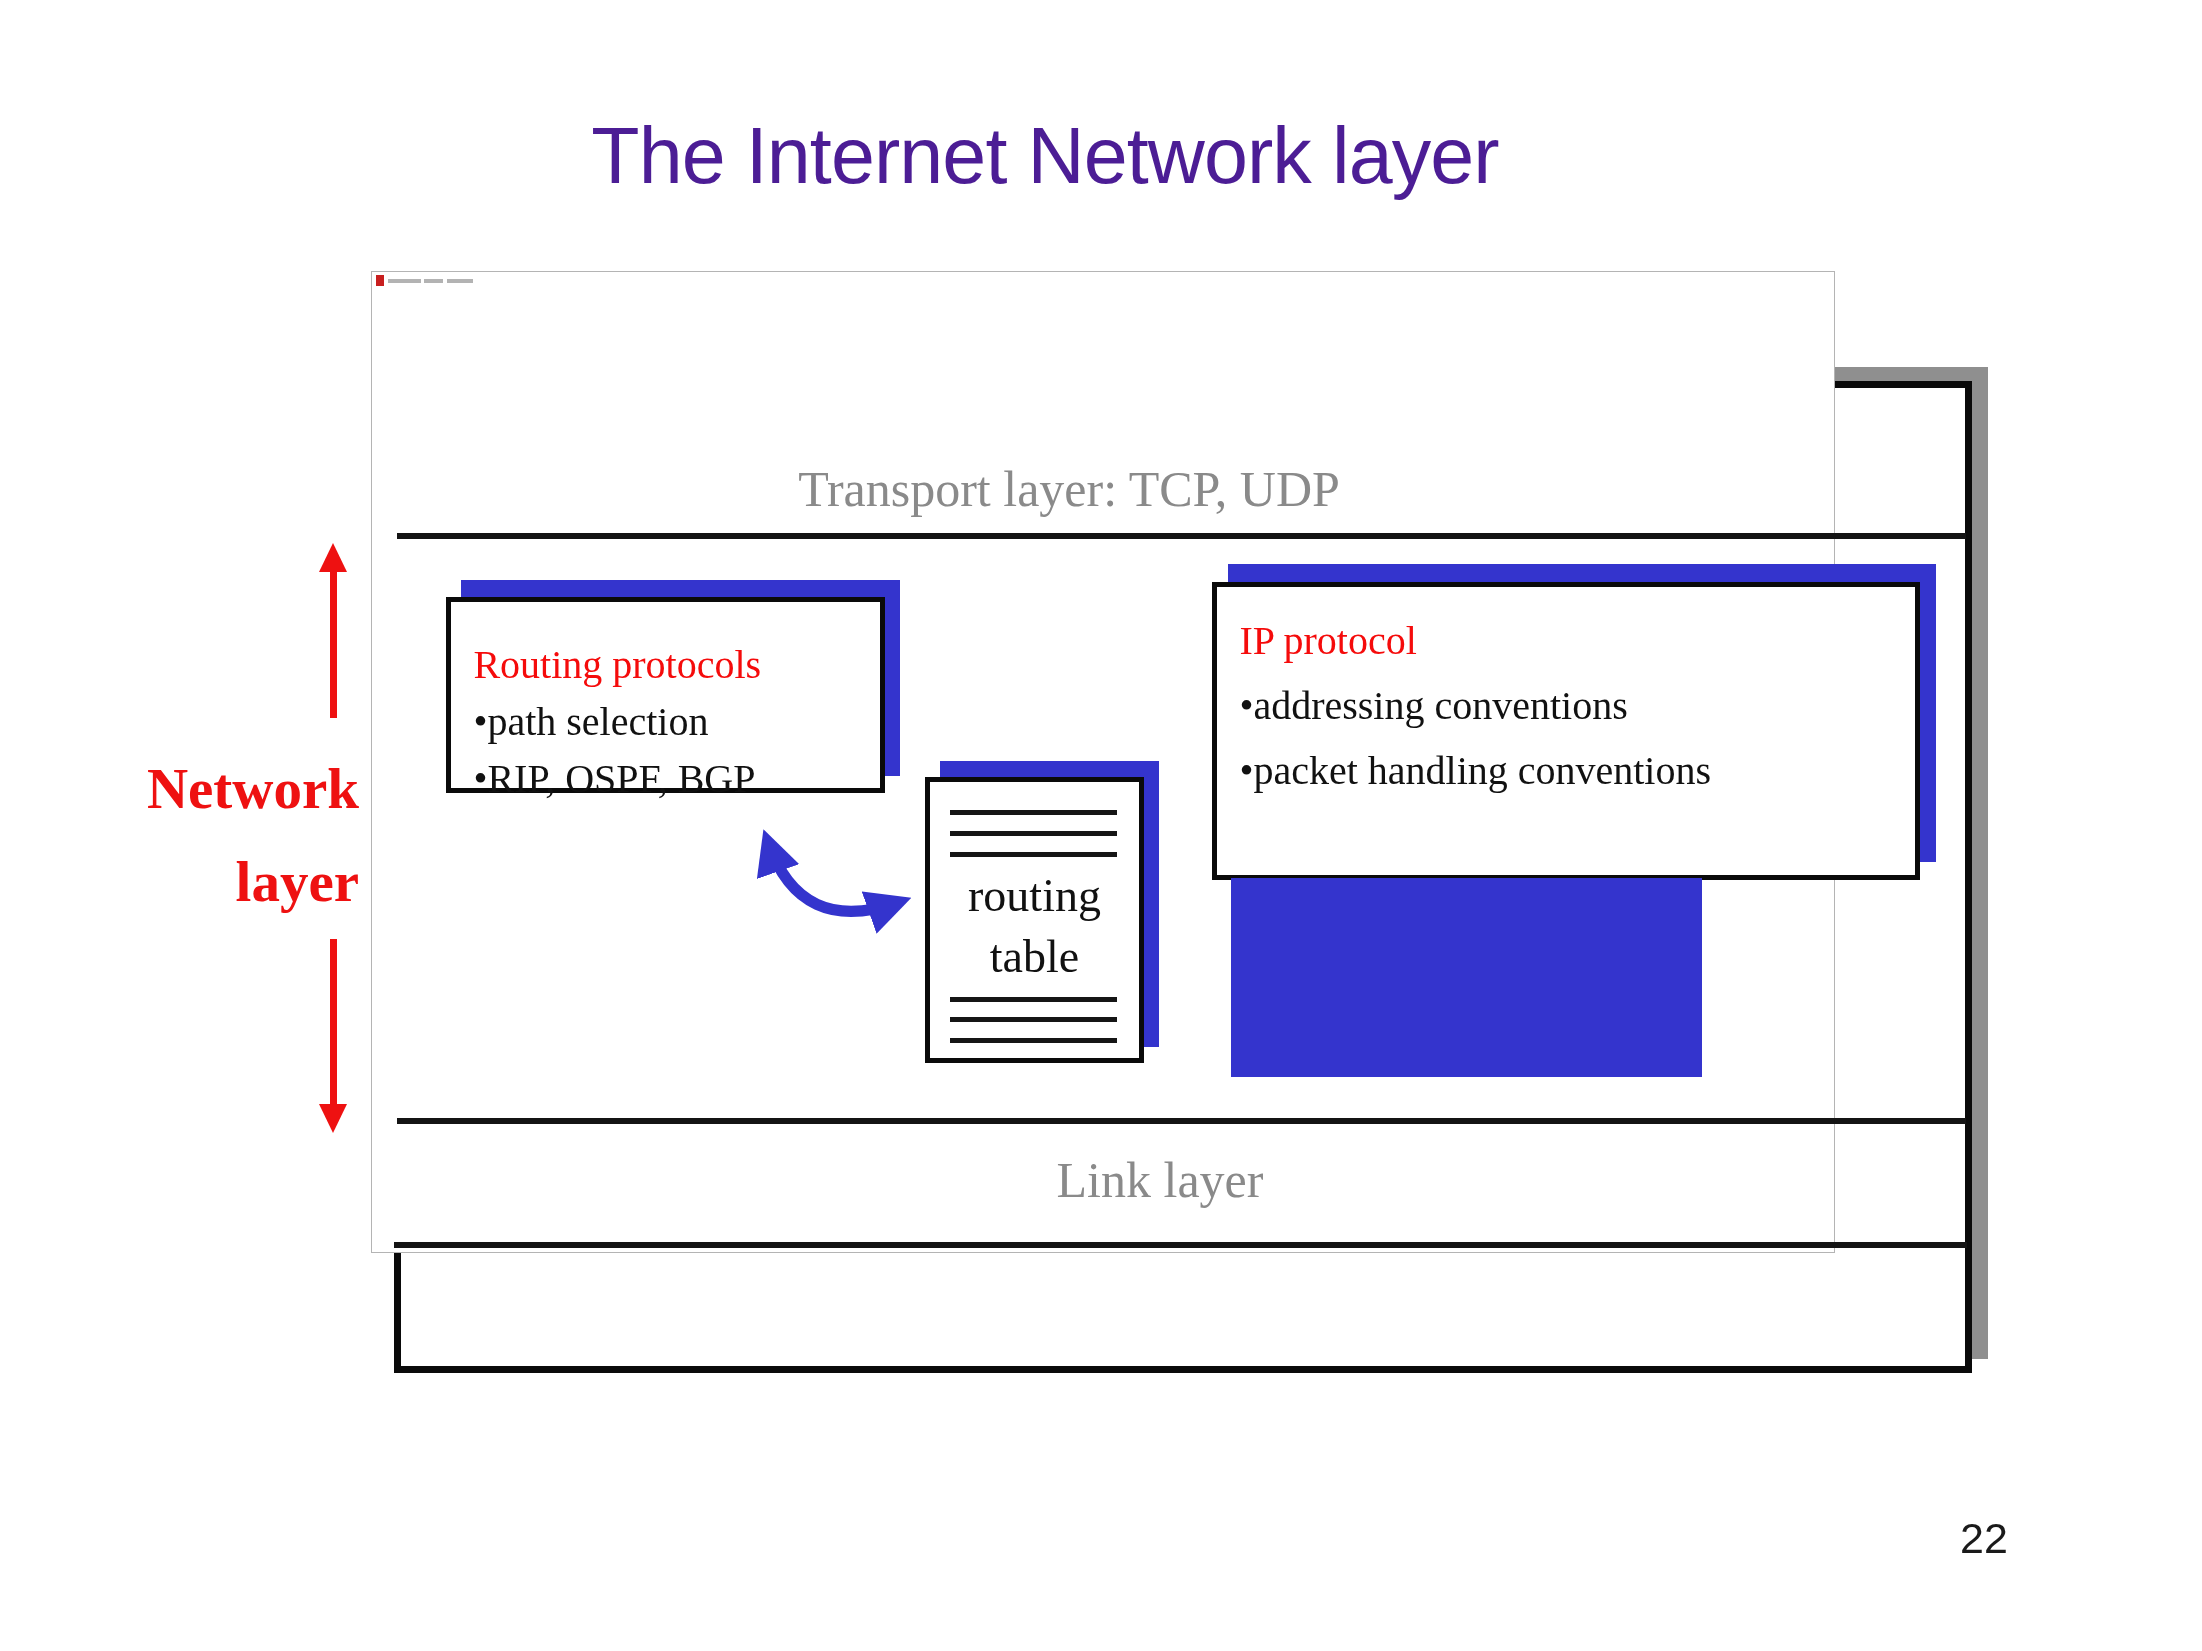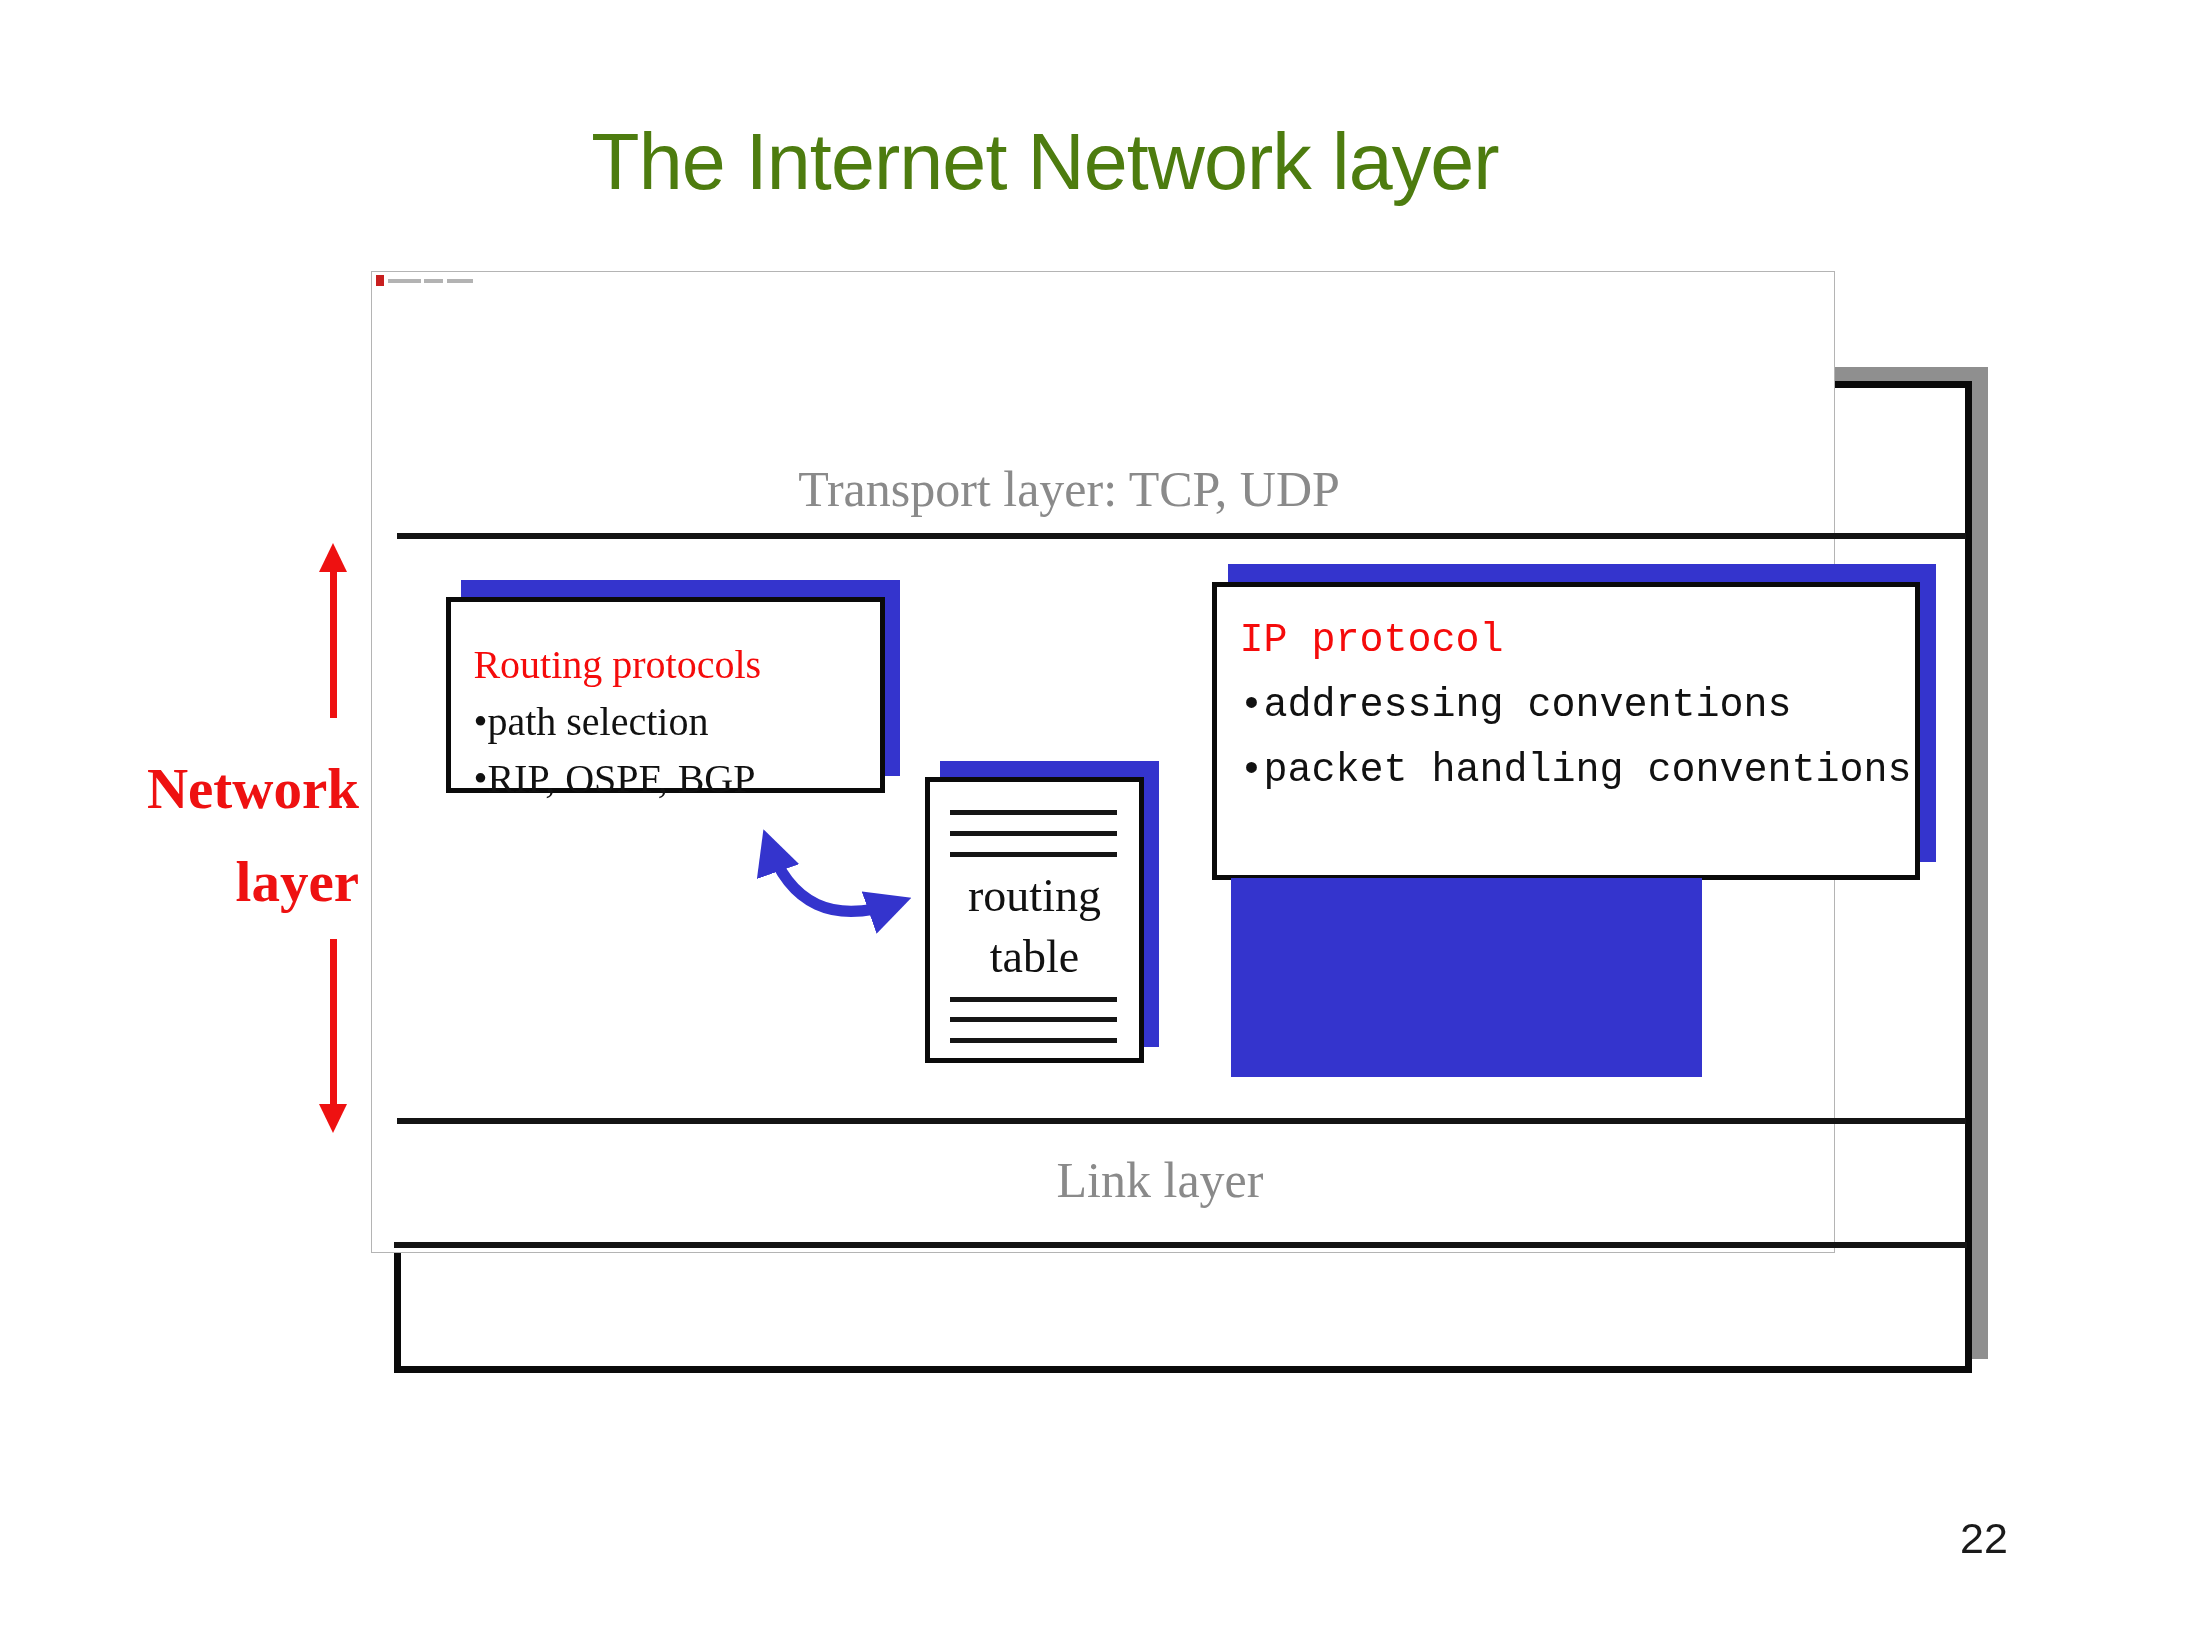--- a/index.html
+++ b/index.html
@@ -1,22 +1,22 @@
 <!DOCTYPE html>
 <html style="font-size:13.8px"><head>
 <meta charset="utf-8">
 <style>
   html,body{margin:0;padding:0;background:#ffffff;}
   .page{position:relative;width:2203px;height:1652px;background:#ffffff;overflow:hidden;
         font-family:"Liberation Serif",serif;}
 
   
-  .slide-title{position:absolute;left:361px;top:116px;width:1368px;text-align:center;
+  .slide-title{position:absolute;left:361px;top:110px;width:1368px;text-align:center;
 length:0;
-    font-family:"Liberation Sans",sans-serif;font-size:79px;font-weight:400;color:#4d7c0f;
+    font-family:"Liberation Sans",sans-serif;font-size:79px;font-weight:400;color:#4c1d95;
     letter-spacing:-0.9px;white-space:nowrap;}
 
   
   .outer-shadow{position:absolute;left:410px;top:367px;width:1578px;height:992px;background:#8f8f8f;}
   .outer-rect{position:absolute;left:394px;top:381px;width:1578px;height:992px;
     background:#ffffff;border:7.7px solid #0a0a0a;box-sizing:border-box;}
 
   
   .inner-panel{position:absolute;left:371px;top:271px;width:1464px;height:982px;
     background:#ffffff;border:1.7px solid #b4b4b4;box-sizing:border-box;}
@@ -58,21 +58,21 @@
   .box-text{padding-left:22.4px;white-space:nowrap;font-size:40px;color:#111111;}
 
   
   .rp-shadow{left:461px;top:580px;width:439px;height:196px;}
   .rp-box{left:446px;top:597px;width:439px;height:196px;padding-top:34px;}
   .rp-box .ln{line-height:57px;}
 
   
   .ip-shadow{left:1228px;top:564px;width:708px;height:298px;}
   .ip-box{left:1212px;top:582px;width:708px;height:298px;padding-top:20.6px;}
-  .ip-box .ln{line-height:65px;font-family:Liberation Mono, monospace;}
+  .ip-box .ln{line-height:65px;}
 
   
   .icmp-shadow{left:1231px;top:878px;width:471px;height:199px;}
   .icmp-box{left:1216px;top:896px;width:471px;height:199px;padding-top:20.6px;}
   .icmp-box .ln{line-height:55px;}
 
   
   .rt-shadow{left:940px;top:761px;width:219px;height:286px;}
   .rt-box{left:925px;top:777px;width:219px;height:286px;}
   .rt-rule{position:absolute;left:20px;width:167px;height:5.2px;background:#151515;}

